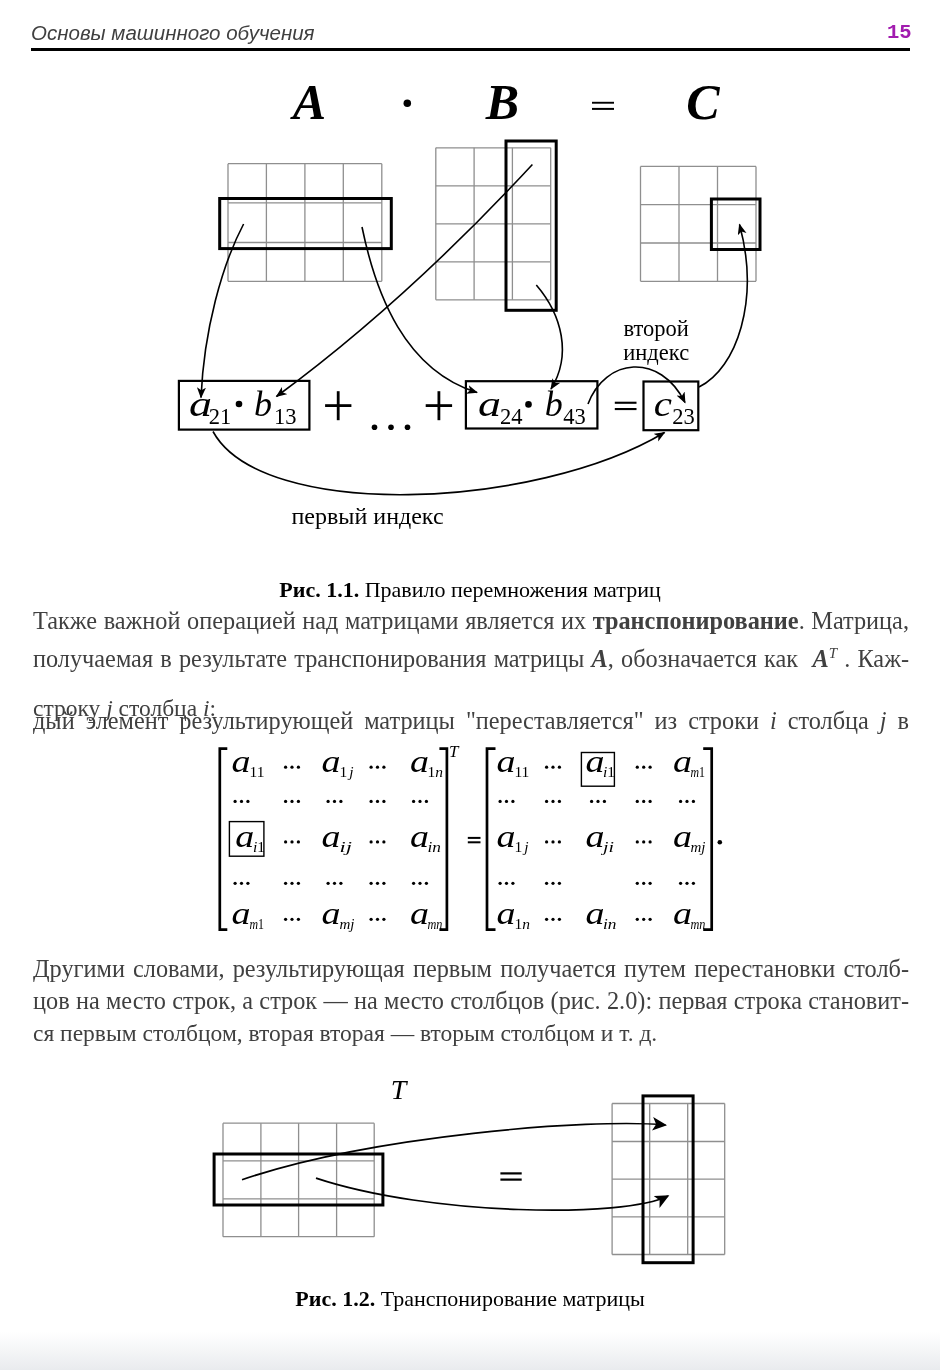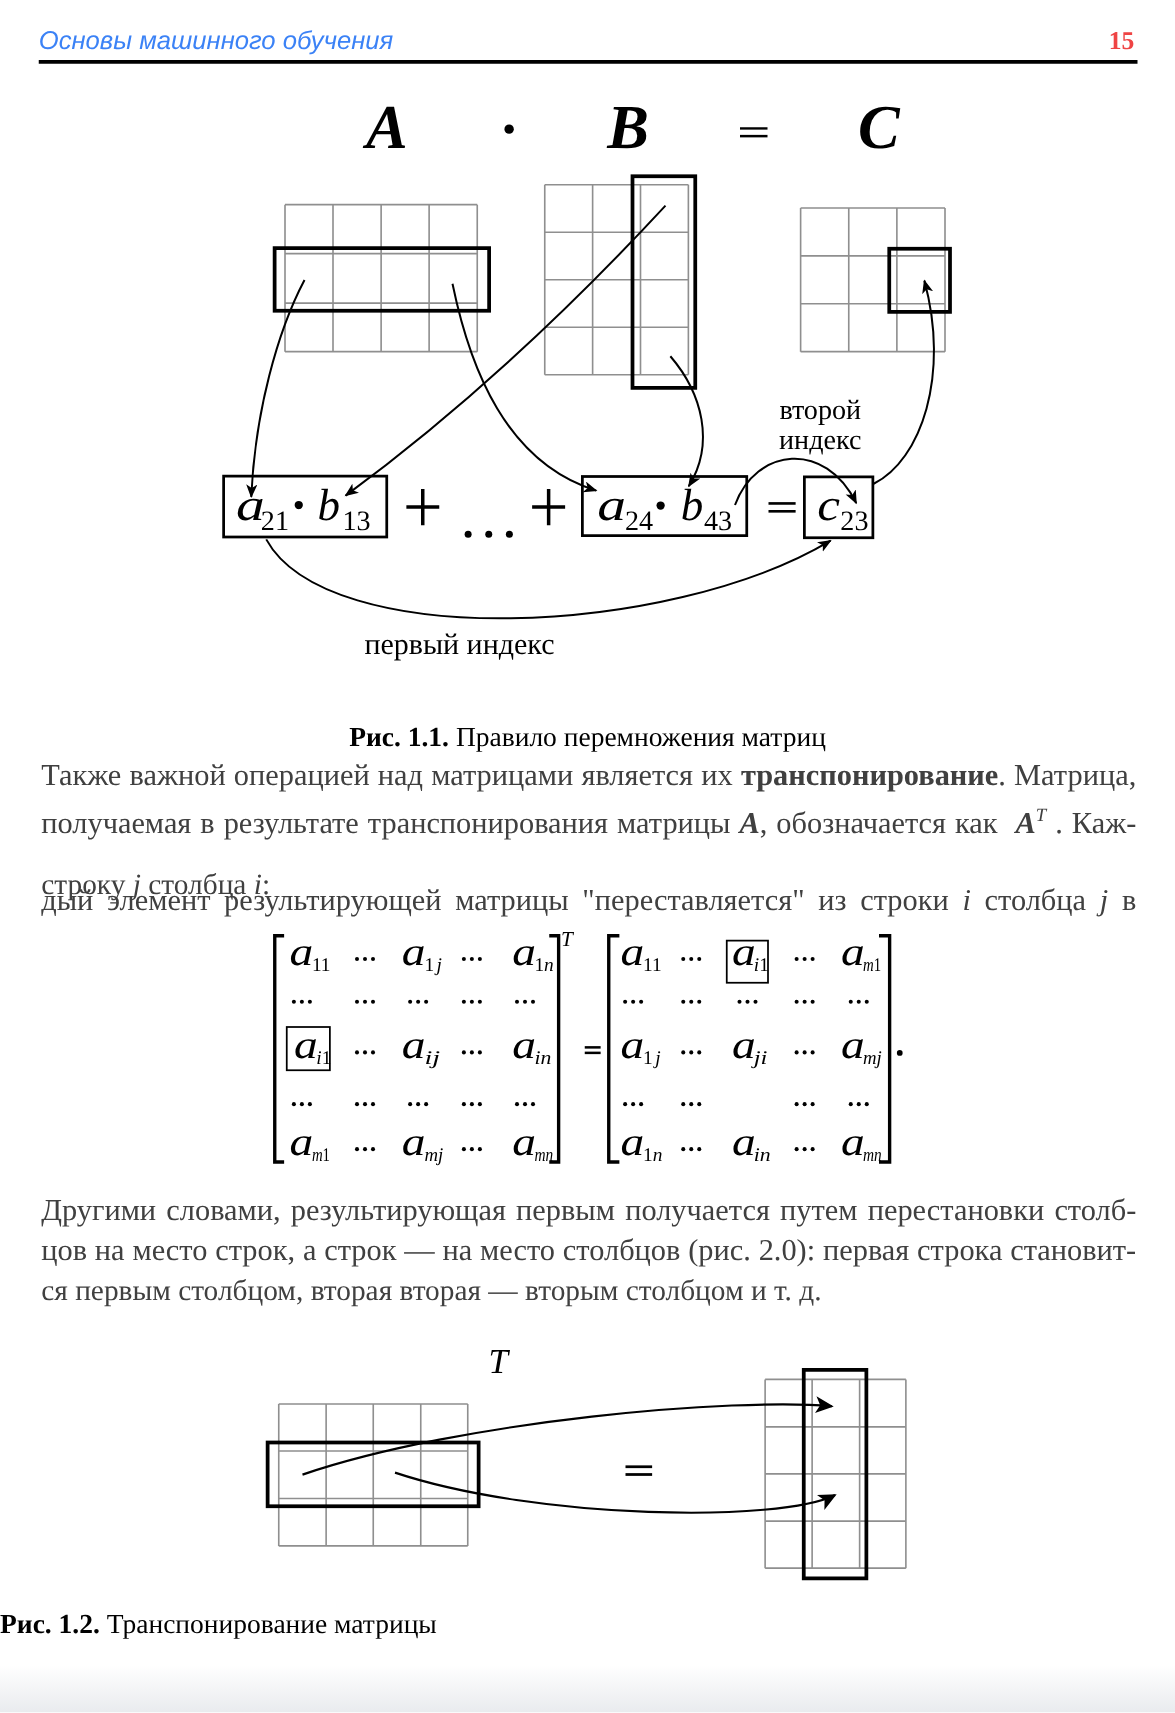--- a/index.html
+++ b/index.html
@@ -4,22 +4,22 @@
 html,body{margin:0;padding:0;}
 body{width:940px;height:1370px;position:relative;background:#fff;font-family:"Liberation Serif",serif;overflow:hidden;}
 .abs{position:absolute;}
 .jline{position:absolute;left:33px;width:876px;white-space:nowrap;text-align:justify;text-align-last:justify;font-size:24.3px;line-height:32px;font-family:"Liberation Serif",serif;color:#404040;}
 .jlast{text-align-last:left;font-size:23.5px;}
 svg{position:absolute;left:0;}
 svg text{font-family:"Liberation Serif",serif;fill:#000;}
 </style></head>
 <body>
 
-<div class="abs" style="left:31px;top:22.7px;font-family:'Liberation Sans',sans-serif;font-style:italic;font-size:20.5px;line-height:20px;color:#3b82f6;">Основы машинного обучения</div>
-<div class="abs" style="left:887px;top:22.7px;font-family:Liberation Serif, serif;font-weight:bold;font-size:20.5px;line-height:20px;color:#ef4444;">15</div>
+<div class="abs" style="left:31px;top:22.7px;font-family:'Liberation Sans',sans-serif;font-style:italic;font-size:20.5px;line-height:20px;color:#404040;">Основы машинного обучения</div>
+<div class="abs" style="left:887px;top:22.7px;font-family:Liberation Mono, monospace;font-weight:bold;font-size:20.5px;line-height:20px;color:#a21caf;">15</div>
 <div class="abs" style="left:31px;top:47.9px;width:879px;height:2.7px;background:#000;"></div>
 
 <svg style="top:0;" width="940" height="545" viewBox="0 0 940 545">
   <defs>
     <marker id="ah" markerWidth="13" markerHeight="10" refX="10" refY="4.5" orient="auto" markerUnits="userSpaceOnUse">
       <path d="M0,0 L11,4.5 L0,9 L2.8,4.5 z" fill="#000"></path>
     </marker>
   </defs>
 
   <text x="309.5" y="118.8" font-size="50" font-weight="bold" font-style="italic" text-anchor="middle">A</text>
@@ -302,15 +302,15 @@
     <path d="M612.1,1103.5 V1254.5 M649.7,1103.5 V1254.5 M687.7,1103.5 V1254.5 M724.7,1103.5 V1254.5"></path>
   </g>
   <rect x="643" y="1095.9" width="50.1" height="166.8" fill="none" stroke="#000" stroke-width="3"></rect>
 
   <g fill="none" stroke="#000" stroke-width="1.7">
     <path d="M242,1179.7 C 370,1136 590,1118 665.5,1125" marker-end="url(#ah2)"></path>
     <path d="M316,1178.1 C 430,1216 625,1218 668,1196" marker-end="url(#ah2)"></path>
   </g>
 </svg>
 
-<div class="abs" id="cap2" style="left:0;top:1285.5px;width:940px;font-size:22px;line-height:25px;"><b>Рис.&nbsp;1.2.</b> Транспонирование матрицы</div>
+<div class="abs" id="cap2" style="left:0;top:1285.5px;width:940px;text-align:center;font-size:22px;line-height:25px;"><b>Рис.&nbsp;1.2.</b> Транспонирование матрицы</div>
 
 <div class="abs" style="left:0;top:1332px;width:940px;height:38px;background:linear-gradient(#ffffff,#e9ebee);"></div>
 
 </body></html>

